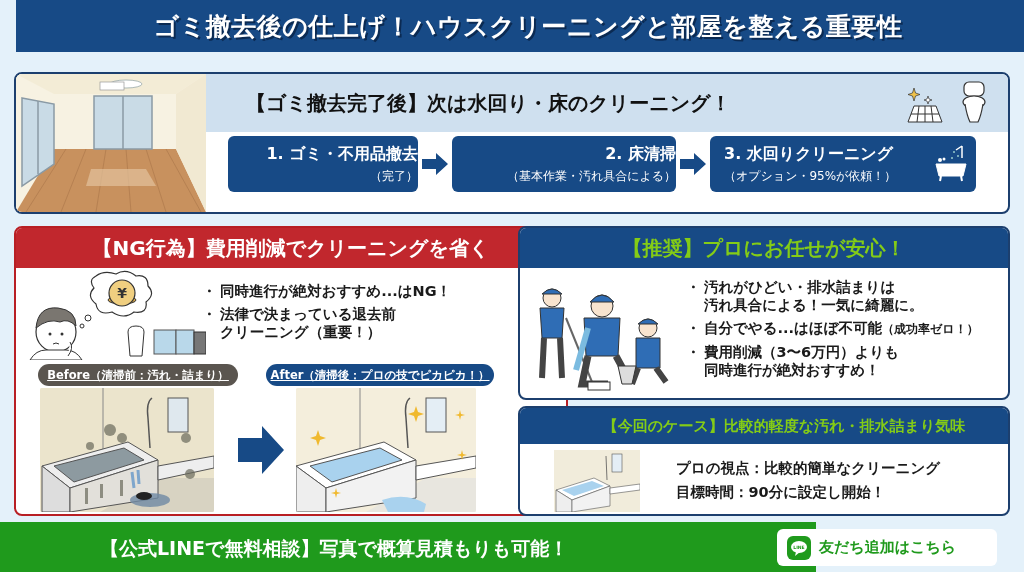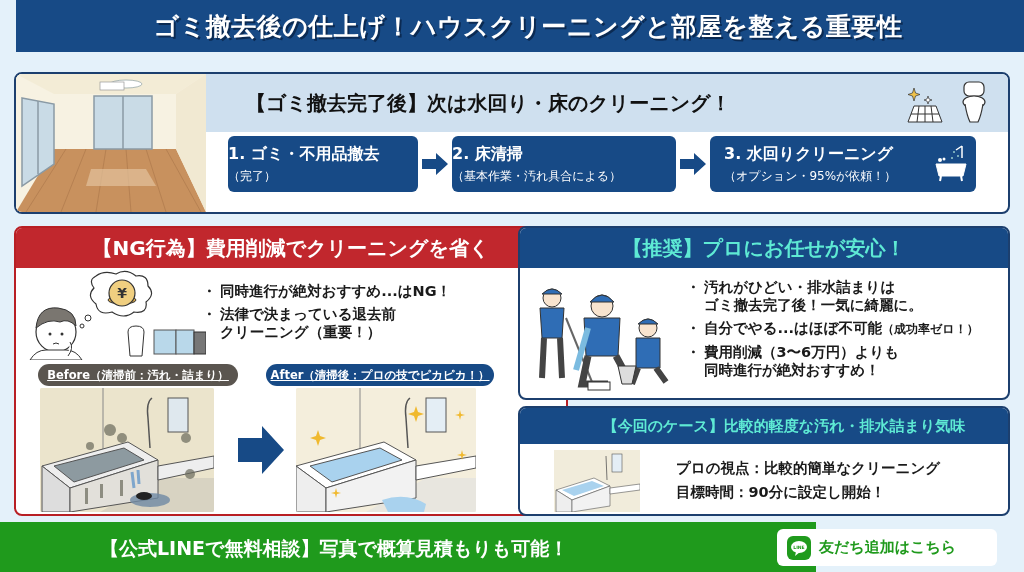--- a/index.html
+++ b/index.html
@@ -29,21 +29,21 @@
   .top-head {
     position: absolute; left: 190px; top: 0; right: 0; height: 58px;
     background: #cfe0ef;
     display: flex; align-items: center; padding-left: 40px;
     font-weight: bold; font-size: 20px; color: #111;
   }
   .top-icons { position: absolute; right: 20px; top: 6px; display: flex; gap: 12px; align-items: flex-end; }
   .steps { position: absolute; left: 212px; top: 62px; display: flex; align-items: center; }
   .step {
     background: #174a86; color: #fff; border-radius: 6px; height: 56px;
-    display: flex; flex-direction: column; align-items: flex-start; justify-content: center;
+    display: flex; flex-direction: column; align-items: flex-end; justify-content: center;
     font-weight: bold; position: relative;
   }
   .step .main { font-size: 16px; }
   .step .sub { font-size: 12px; font-weight: normal; margin-top: 3px; }
   .arrow {
     width: 34px; height: 56px; display: flex; align-items: center; justify-content: center;
   }
   
   .ng-panel {
     position: absolute; left: 14px; top: 226px; width: 554px; height: 290px;
@@ -61,21 +61,21 @@
     position: absolute; border-radius: 14px; color: #fff; font-size: 11.5px; font-weight: bold;
     display: flex; align-items: center; justify-content: center; height: 22px; text-decoration: underline;
   }
   .bath { position: absolute; border-radius: 2px; overflow: hidden; }
   
   .rec-panel {
     position: absolute; left: 518px; top: 226px; width: 492px; height: 174px;
     background: #fff; border: 2px solid #1c3f6e; border-radius: 8px; overflow: hidden;
   }
   .blue-head {
-    background: #174a86; color: #5eead4; font-weight: bold;
+    background: #174a86; color: #84cc16; font-weight: bold;
     display: flex; align-items: center; justify-content: center;
   }
   .case-panel {
     position: absolute; left: 518px; top: 406px; width: 492px; height: 110px;
     background: #fff; border: 2px solid #1c3f6e; border-radius: 8px; overflow: hidden;
   }
   .footer {
     position: absolute; left: 0; top: 522px; width: 816px; height: 50px;
     background: #1f9a1c; display: flex; align-items: center;
   }
@@ -287,21 +287,21 @@
       <path d="M104 60 L128 60 L128 90 L104 90 Z" fill="#2f6db5"></path>
       <path d="M106 90 L100 106 M124 90 L134 104" stroke="#444" stroke-width="6"></path>
       <path d="M86 88 L104 88 L100 106 L90 106 Z" fill="#ddd"></path>
     </g>
   </svg>
 
   <div style="position:absolute; left:170px; top:50px;">
     <div class="bullets">
       <li style="list-style:none;">
         <span>汚れがひどい・排水詰まりは</span><br>
-        <span>ゴミ撤去完了後！一気に綺麗に。</span>
+        <span>汚れ具合による！一気に綺麗に。</span>
       </li>
       <li style="list-style:none;">
         <span>自分でやる...はほぼ不可能</span><span class="small">（成功率ゼロ！）</span>
       </li>
       <li style="list-style:none;">
         <span>費用削減（3〜6万円）よりも</span><br>
         <span>同時進行が絶対おすすめ！</span>
       </li>
     </div>
   </div>

